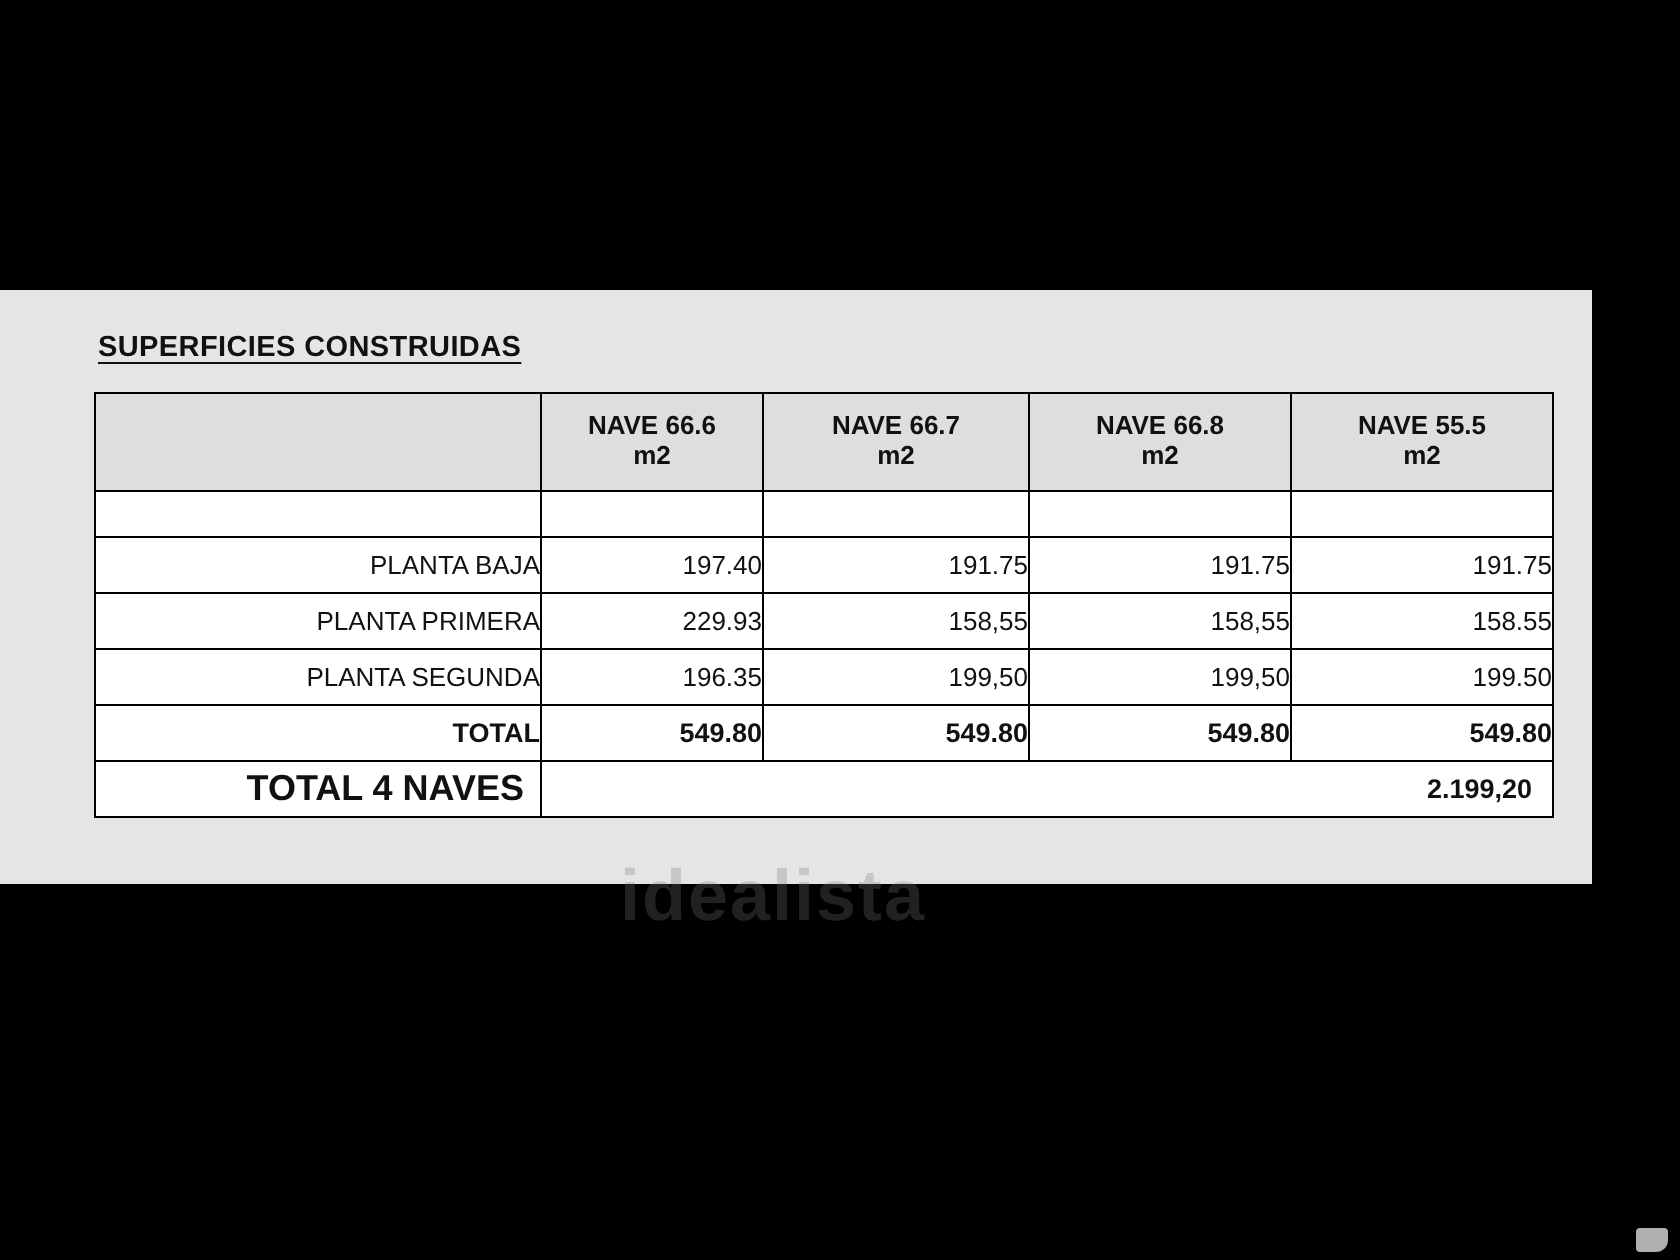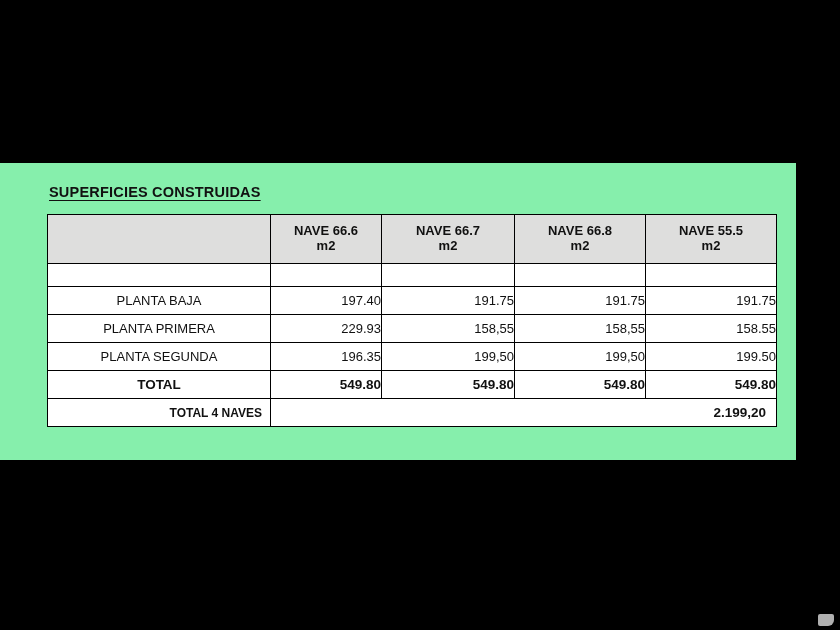--- a/index.html
+++ b/index.html
@@ -16,24 +16,24 @@
   #stage {
     position: relative;
     width: 840px;
     height: 630px;
     background: #000000;
   }
   
   #doc-band {
     position: absolute;
     left: 0;
-    top: 163px;
+    top: 145px;
     width: 796px;
     height: 297px;
-    background: #86efac;
+    background: #e5e5e5;
   }
   #doc-inner {
     position: absolute;
     left: 47px;
     top: 20px;
     width: 730px;
   }
   #doc-title {
     font-size: 14.5px;
     font-weight: bold;
@@ -71,41 +71,41 @@
     font-weight: bold;
   }
   th.corner {
     background: #dededd;
   }
   tr.spacer td {
     height: 22px;
     background: #ffffff;
   }
   td.rowlabel {
-    text-align: center;
+    text-align: right;
     padding: 0 0 0 8px;
     height: 27px;
     white-space: nowrap;
   }
   td.num {
     text-align: right;
     padding: 0 10px 0 0;
     height: 27px;
   }
   tr.total td {
     font-weight: bold;
     font-size: 13.5px;
     margin-top: 20px;
   }
   tr.grandtotal td.gt-label {
     text-align: right;
     font-weight: bold;
     padding: 0 8px 0 0;
     height: 27px;
-    font-size: 12px;
+    font-size: 18px;
   }
   tr.grandtotal td.gt-value {
     text-align: right;
     font-weight: bold;
     padding: 0 10px 0 0;
     height: 27px;
     font-size: 13.5px;
   }
   
   #watermark {
@@ -209,17 +209,18 @@
           <tr class="grandtotal">
             <td class="gt-label">TOTAL 4 NAVES</td>
             <td class="gt-value" colspan="4">2.199,20</td>
           </tr>
 
         </tbody>
       </table>
 
     </div>
 
+    <div id="watermark">idealista</div>
   </div>
 
   <div id="corner-mark"></div>
 
 </div>
 
 </body></html>

